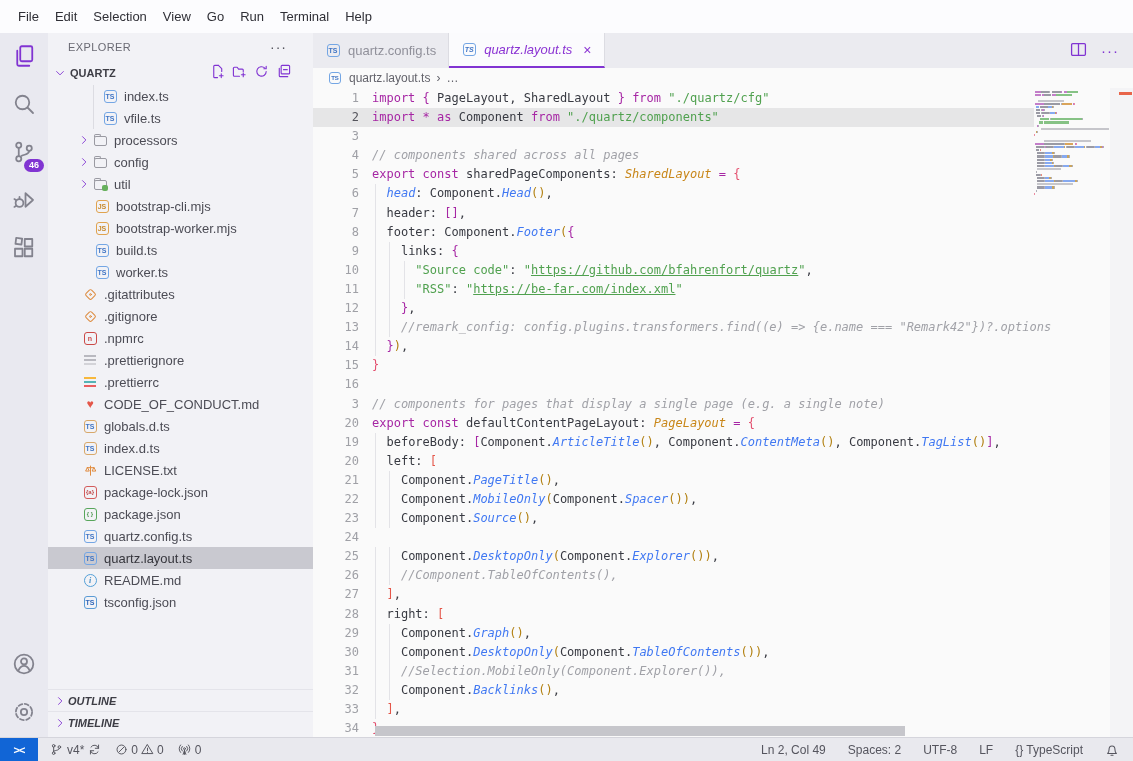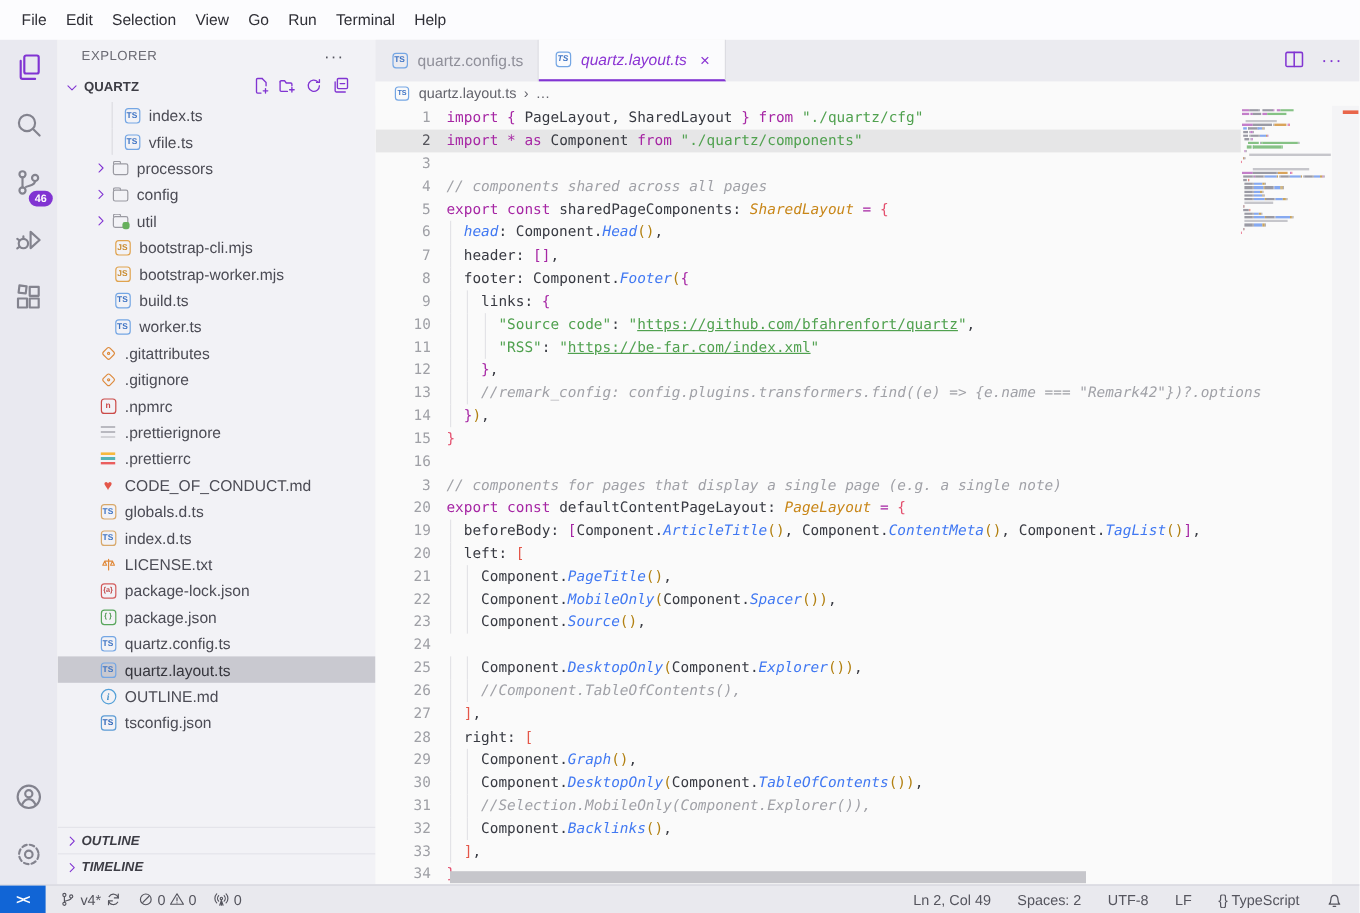--- a/index.html
+++ b/index.html
@@ -366,21 +366,21 @@
         <div class="tree-row selected" style="padding-left: 34px;">
           <span class="ficon i-ts">
             <span class="box-icon">TS</span>
           </span>
           <span class="tree-label">quartz.layout.ts</span>
         </div>
         <div class="tree-row" style="padding-left: 34px;">
           <span class="ficon i-readme">
             <span class="box-icon">i</span>
           </span>
-          <span class="tree-label">OUTLINE.md</span>
+          <span class="tree-label">README.md</span>
         </div>
         <div class="tree-row" style="padding-left: 34px;">
           <span class="ficon i-tsconfig">
             <span class="box-icon">TS</span>
           </span>
           <span class="tree-label">tsconfig.json</span>
         </div>
       </div>
     <div class="sb-bottom">
       <div class="sb-panel">

